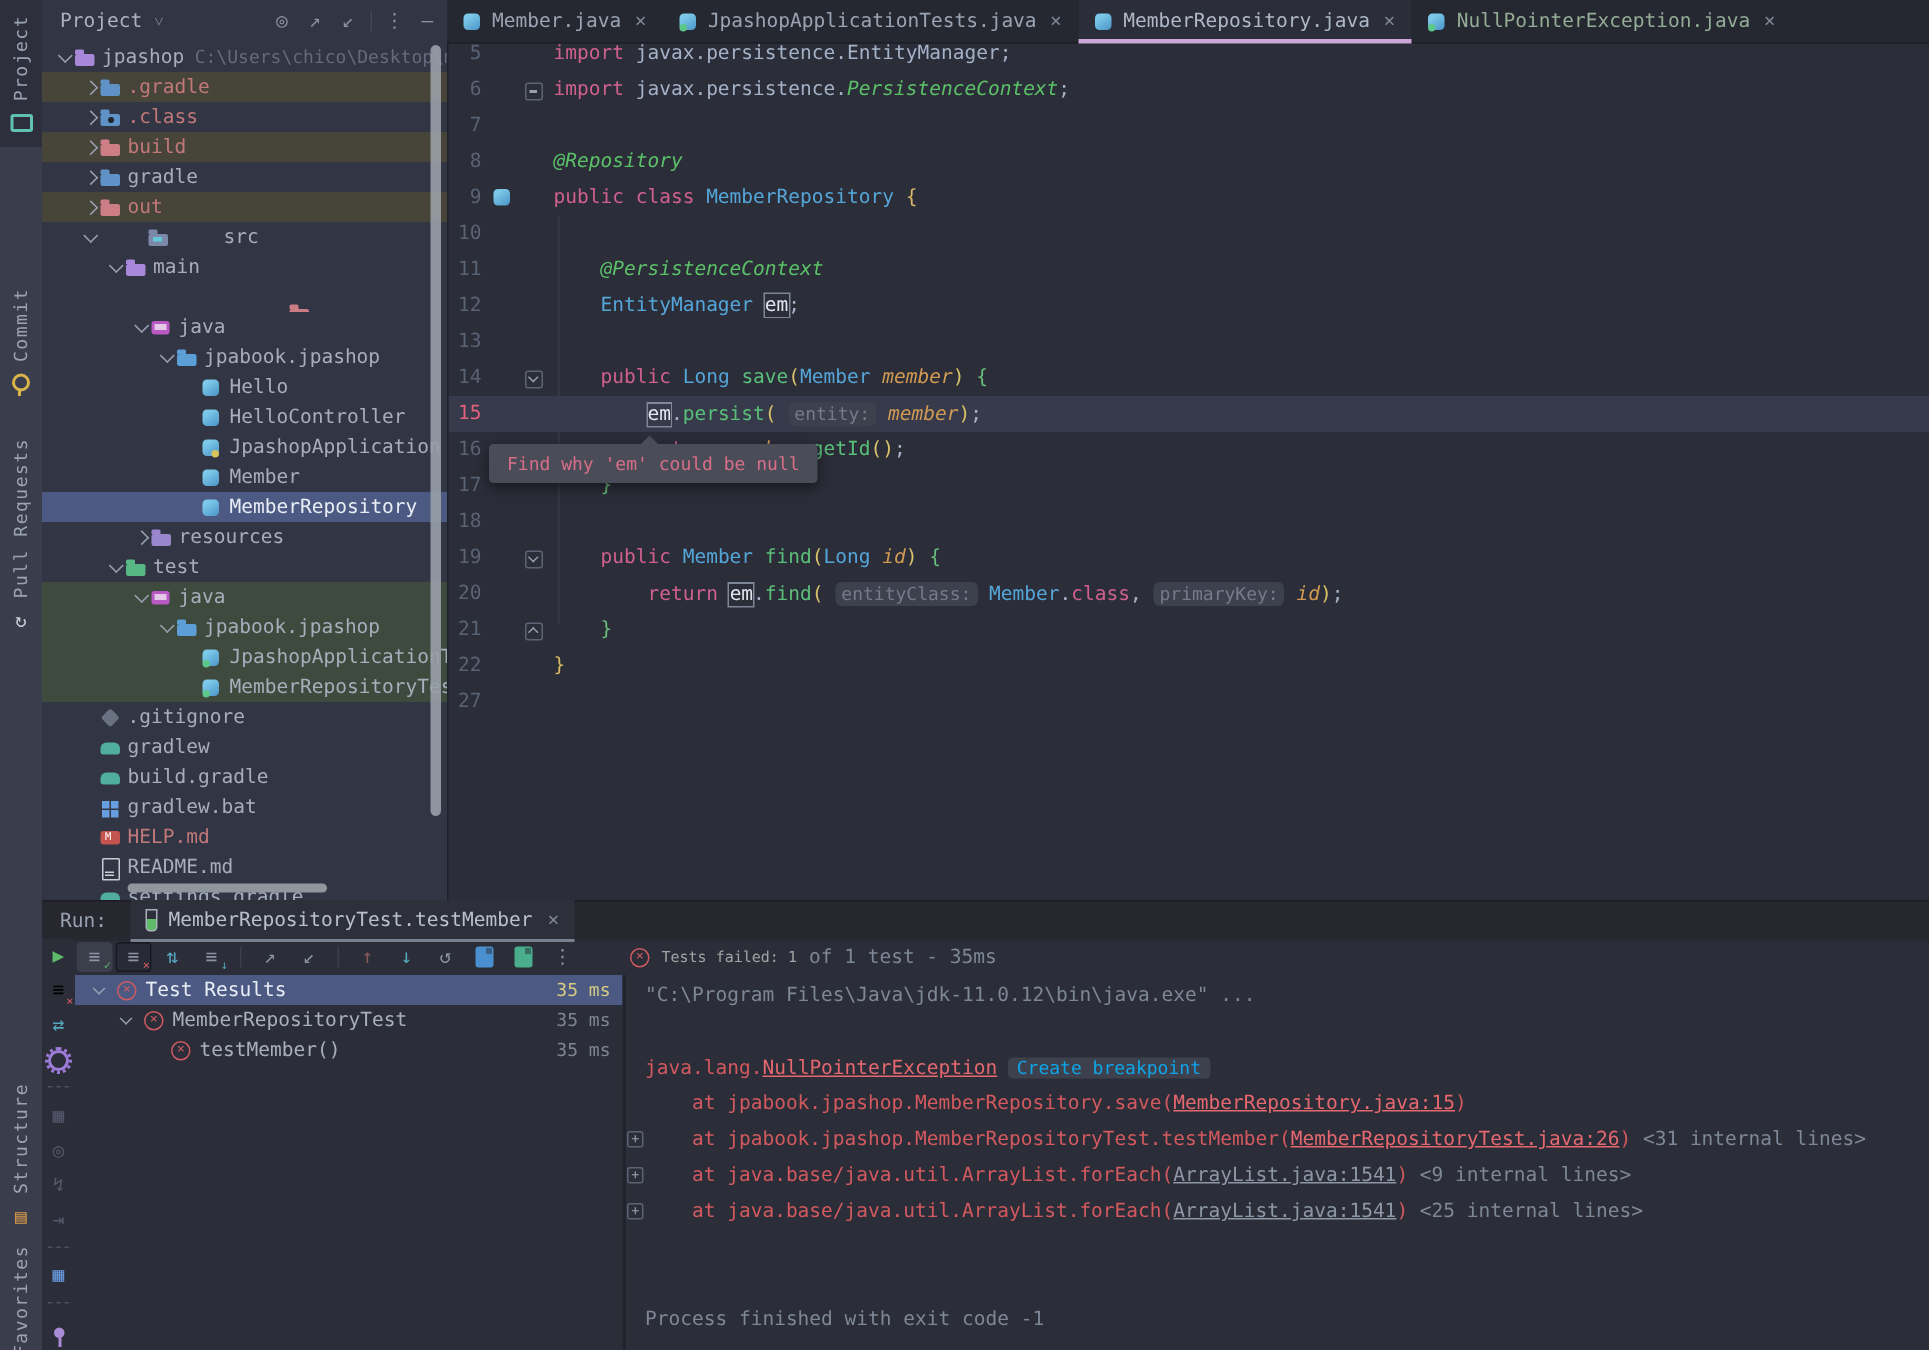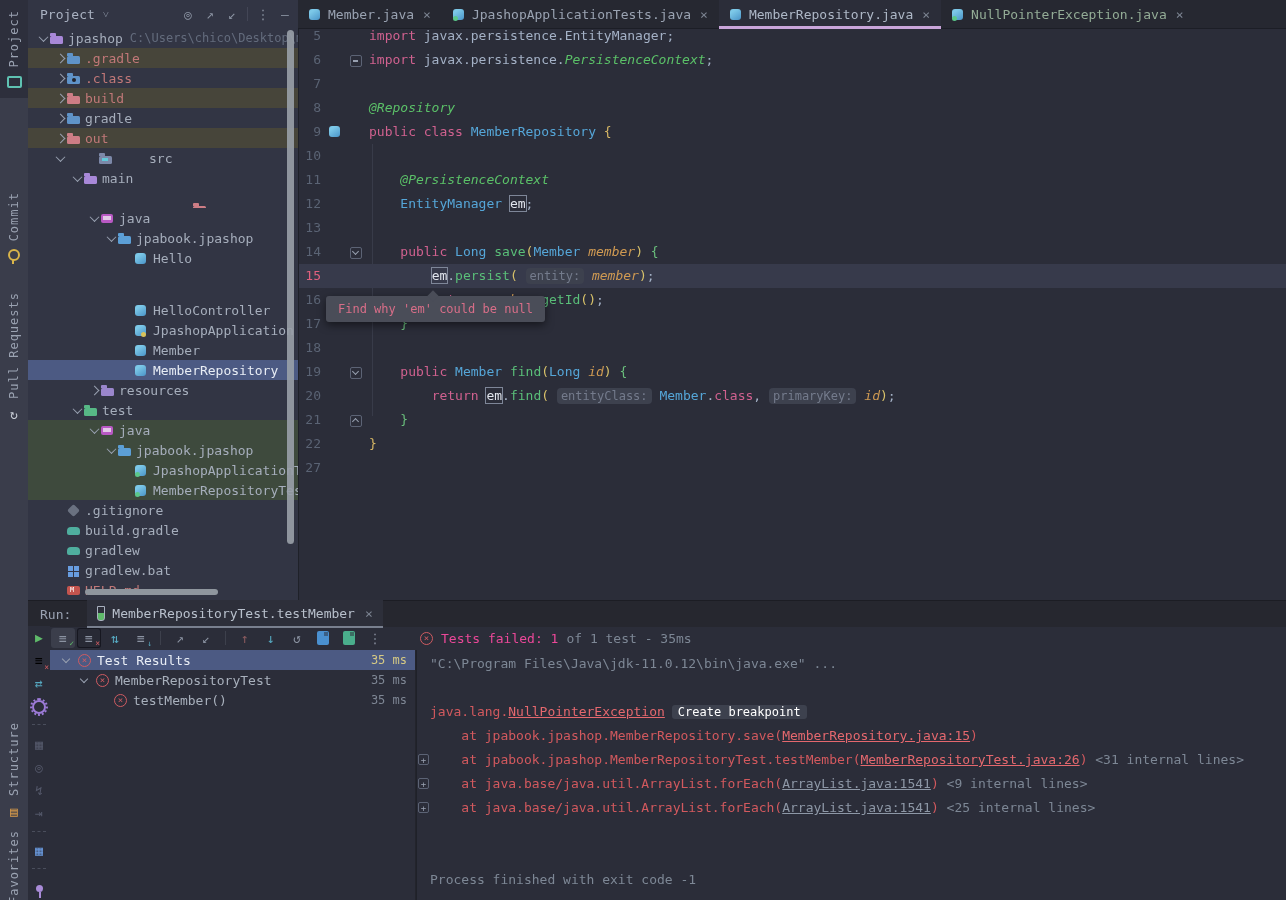--- a/index.html
+++ b/index.html
@@ -101,38 +101,38 @@
   .c-dimred{color:#8a5a5e}.c-blue{color:#6a9ade}
   .tbsep{width:1px;height:14px;background:#3d404c;margin:0 6px}
   .mk-doc{width:12px;height:14px;border-radius:2px;position:relative}
   .mk-doc.blue{background:#4a90d0}.mk-doc.green{background:#4aae8c}
   .mk-doc:after{content:"";position:absolute;right:1px;top:1px;width:4px;height:4px;background:#2b2d39;opacity:.5}
   .mk-gear{width:10px;height:10px;border:2px solid #9d7bd8;border-radius:50%;position:relative}
   .mk-gear:before{content:"";position:absolute;inset:-4px;border:2px dotted #9d7bd8;border-radius:50%}
   .mk-pin{width:7px;height:7px;background:#a98bd8;border-radius:50%;position:relative}
   .mk-pin:after{content:"";position:absolute;left:3px;top:7px;width:2px;height:6px;background:#a98bd8}
   .rstatus{position:absolute;left:420px;top:626px;height:24px;display:flex;align-items:center;gap:8px;z-index:3}
-  .st-red{color:#ec4899;font-size:13px}.st-gray{color:#7d8795;font-size:13px}
+  .st-red{color:#a3a3a3;font-size:10px}.st-gray{color:#7d8795;font-size:13px}
   .ic-err{width:13px;height:13px;border:1.5px solid #cf5b61;border-radius:50%;color:#cf5b61;font-size:9px;line-height:11px;text-align:center;flex:0 0 13px;box-sizing:border-box}
   .rleft{position:absolute;left:28px;top:626px;width:22px;height:274px;background:#2b2d39;display:flex;flex-direction:column;align-items:center;z-index:3}
   .rli{height:25px;width:22px;display:flex;align-items:center;justify-content:center;font-size:13px;cursor:pointer;position:relative}
   .rlsep{height:8px;width:14px;border-top:1px dashed #4a4e5c;margin-top:6px}
   .rtree{position:absolute;left:50px;top:650px;width:365px;height:250px;background:#2b2d39;overflow:hidden;z-index:2}
   .rtrow{height:20px;display:flex;align-items:center;font-size:13px;color:#a8b0bc;cursor:pointer;padding-right:8px;gap:6px}
   .rtrow.sel{background:#4c5a83;color:#e8edf5}
   .rtime{margin-left:auto;font-size:12px;color:#7e8694}
   .rtrow.sel .rtime{color:#d6ca84}
   .rtchev{flex:0 0 12px;display:flex;justify-content:center}
   .rtchev i{width:5px;height:5px;border-right:1.5px solid #98a0b0;border-bottom:1.5px solid #98a0b0;transform:rotate(45deg);display:block;margin-top:-2px}
   .rconsole{position:absolute;left:416px;top:650px;width:860px;height:250px;background:#2b2d39;overflow:hidden;padding:2px 0 0 13px;border-left:1px solid #1f2129;z-index:2}
   .conline{height:24px;line-height:24px;font-size:13px;white-space:pre;position:relative}
   .ct-g{color:#7d8795}.ct-r{color:#d2595e}
   .ct-rl{color:#e5686e;text-decoration:underline;cursor:pointer}
   .ct-gl{color:#8d97a6;text-decoration:underline;cursor:pointer}
-  .ct-chip{background:#3d414e;color:#ffffff;border-radius:3px;padding:0 6px;font-size:12px;margin-left:7px}
+  .ct-chip{background:#3d414e;color:#0ea5e9;border-radius:3px;padding:0 6px;font-size:12px;margin-left:7px}
   .cexp{position:absolute;left:-12px;top:6px;width:11px;height:11px;border:1px solid #5c6375;color:#9aa2b2;font-size:9px;line-height:10px;text-align:center;border-radius:2px;cursor:pointer;box-sizing:border-box}
 </style>
 </head>
 <body>
 
 <div class="stripe" id="stripe">
     <div class="sgroup active" style="top: 0px;">
       <span class="slabel">Project</span>
       <span class="sicon si-proj"></span>
     </div>
@@ -247,21 +247,21 @@
         <i></i>
       </span>
       <span class="ticon fo fo-blue-o"><b></b></span>
       <span class="tlabel">jpabook.jpashop</span>
     </div>
     <div class="trow" style="padding-left: 93px;">
       <span class="chsp"></span>
       <span class="ticon ic-cube"><b></b></span>
       <span class="tlabel">Hello</span>
     </div>
-    <div class="trow" style="padding-left: 93px; margin-top: 32px;">
+    <div class="trow" style="padding-left: 93px;">
       <span class="chsp"></span>
       <span class="ticon ic-cube"><b></b></span>
       <span class="tlabel">HelloController</span>
     </div>
     <div class="trow" style="padding-left: 93px;">
       <span class="chsp"></span>
       <span class="ticon ic-cube-app">
         <b></b>
       </span>
       <span class="tlabel">JpashopApplication</span>
@@ -319,26 +319,26 @@
       <span class="tlabel">MemberRepositoryTest</span>
     </div>
     <div class="trow" style="padding-left: 25px;">
       <span class="chsp"></span>
       <span class="ticon ic-git"><b></b></span>
       <span class="tlabel">.gitignore</span>
     </div>
     <div class="trow" style="padding-left: 25px;">
       <span class="chsp"></span>
       <span class="ticon ic-gradle"><b></b></span>
+      <span class="tlabel">gradlew</span>
+    </div>
+    <div class="trow" style="padding-left: 25px;">
+      <span class="chsp"></span>
+      <span class="ticon ic-gradle"><b></b></span>
       <span class="tlabel">build.gradle</span>
-    </div>
-    <div class="trow" style="padding-left: 25px;">
-      <span class="chsp"></span>
-      <span class="ticon ic-gradle"><b></b></span>
-      <span class="tlabel">gradlew</span>
     </div>
     <div class="trow" style="padding-left: 25px;">
       <span class="chsp"></span>
       <span class="ticon ic-win"><b></b></span>
       <span class="tlabel">gradlew.bat</span>
     </div>
     <div class="trow" style="padding-left: 25px;">
       <span class="chsp"></span>
       <span class="ticon ic-md"><b></b></span>
       <span class="tlabel t-ex">HELP.md</span>

